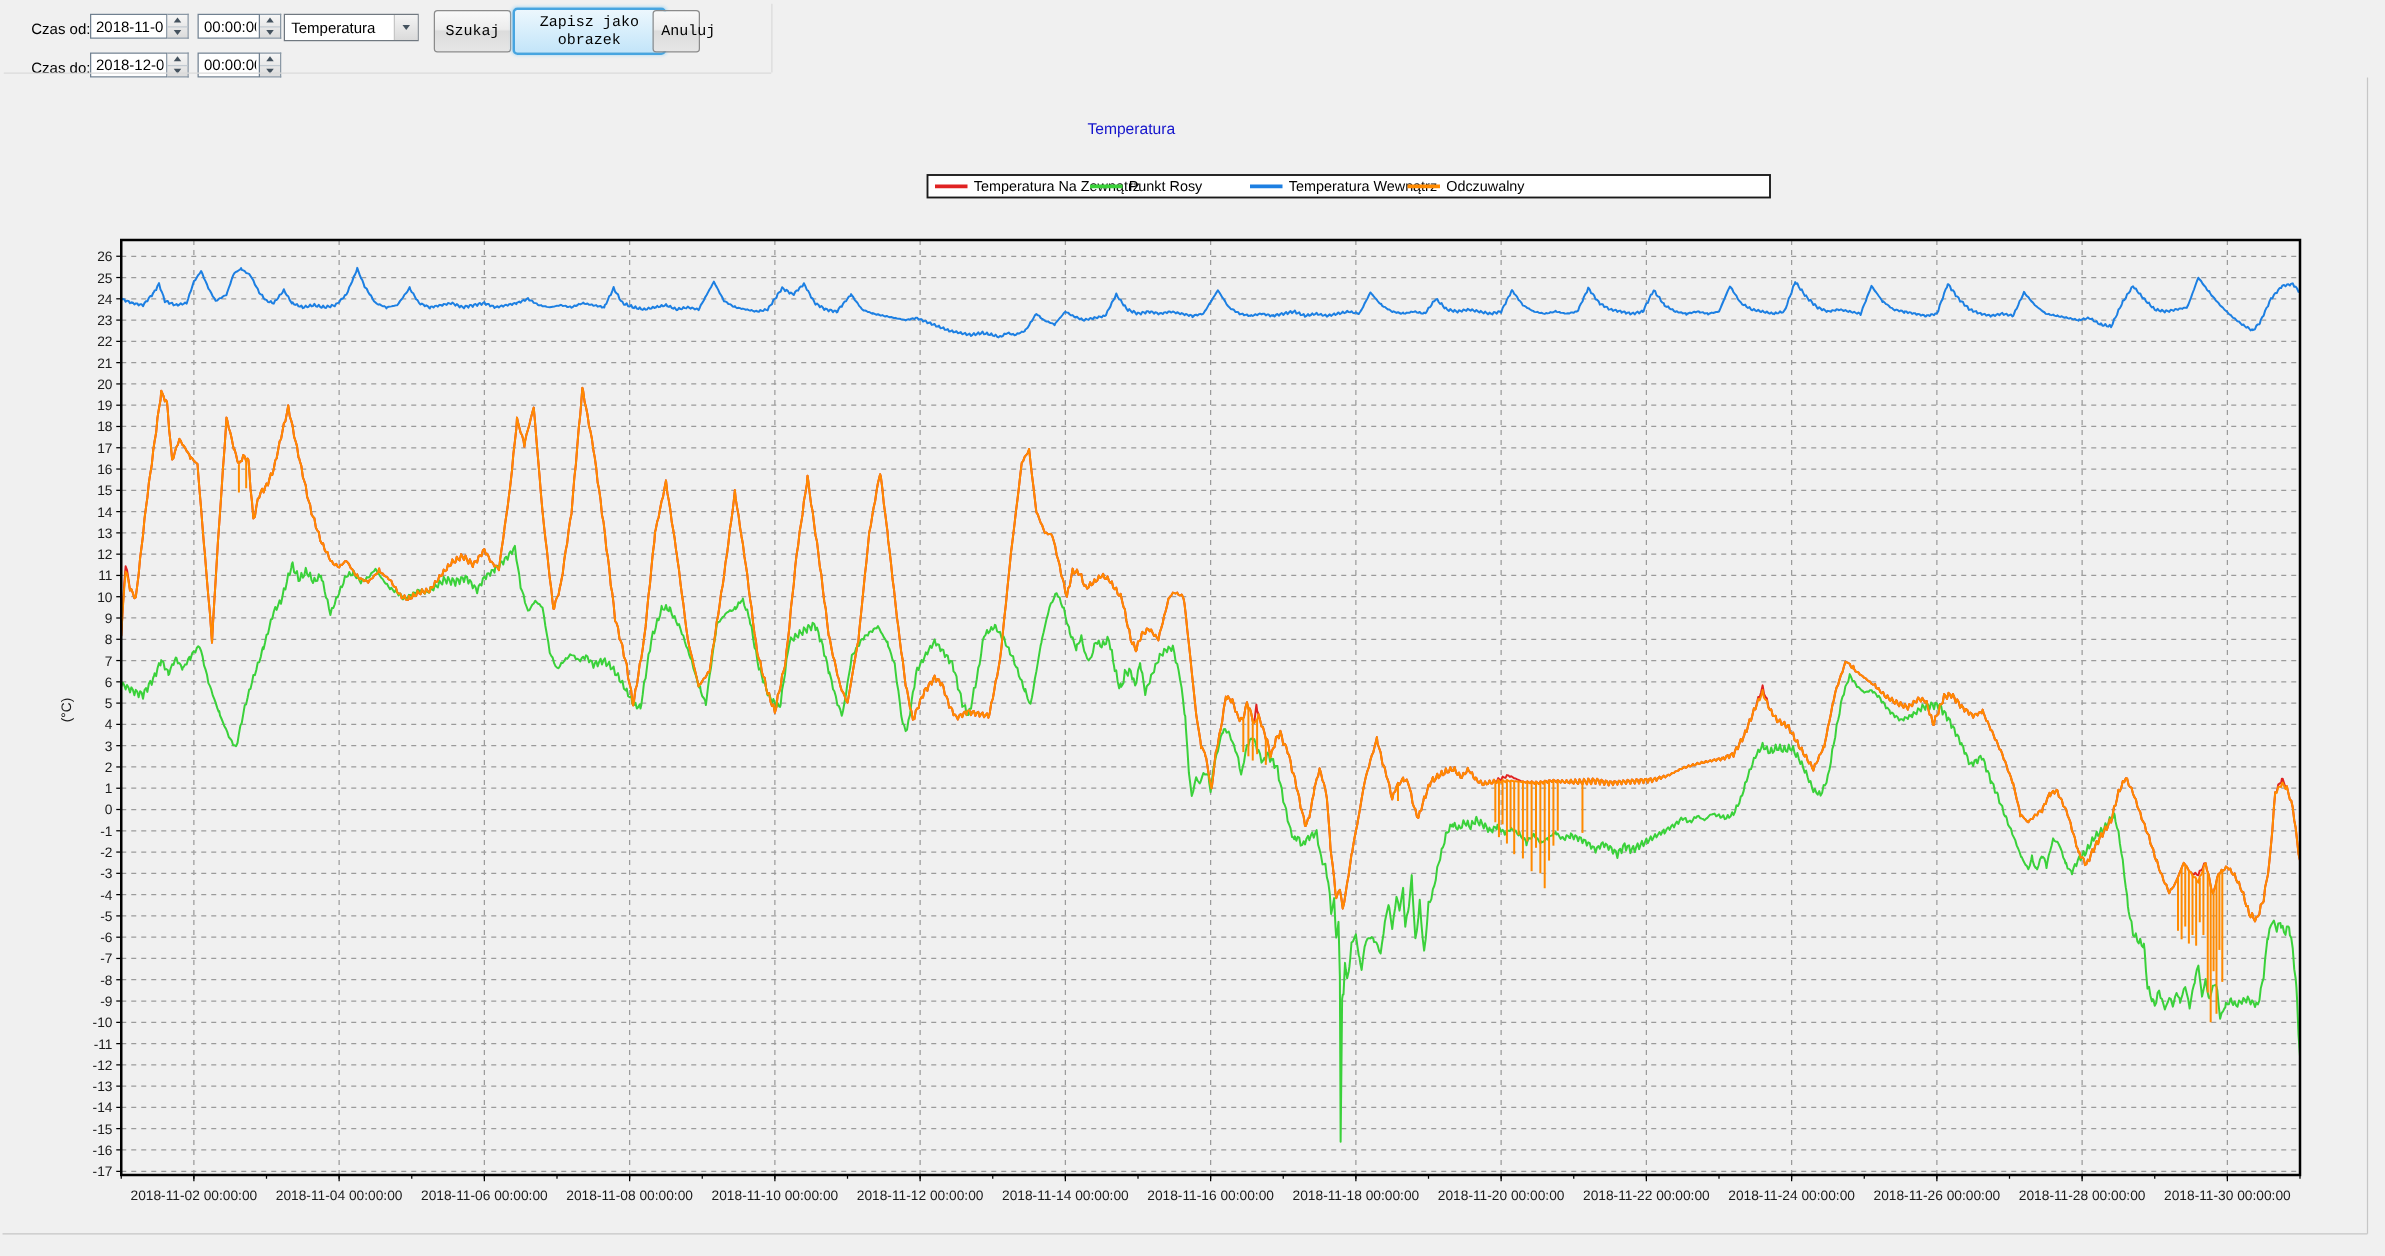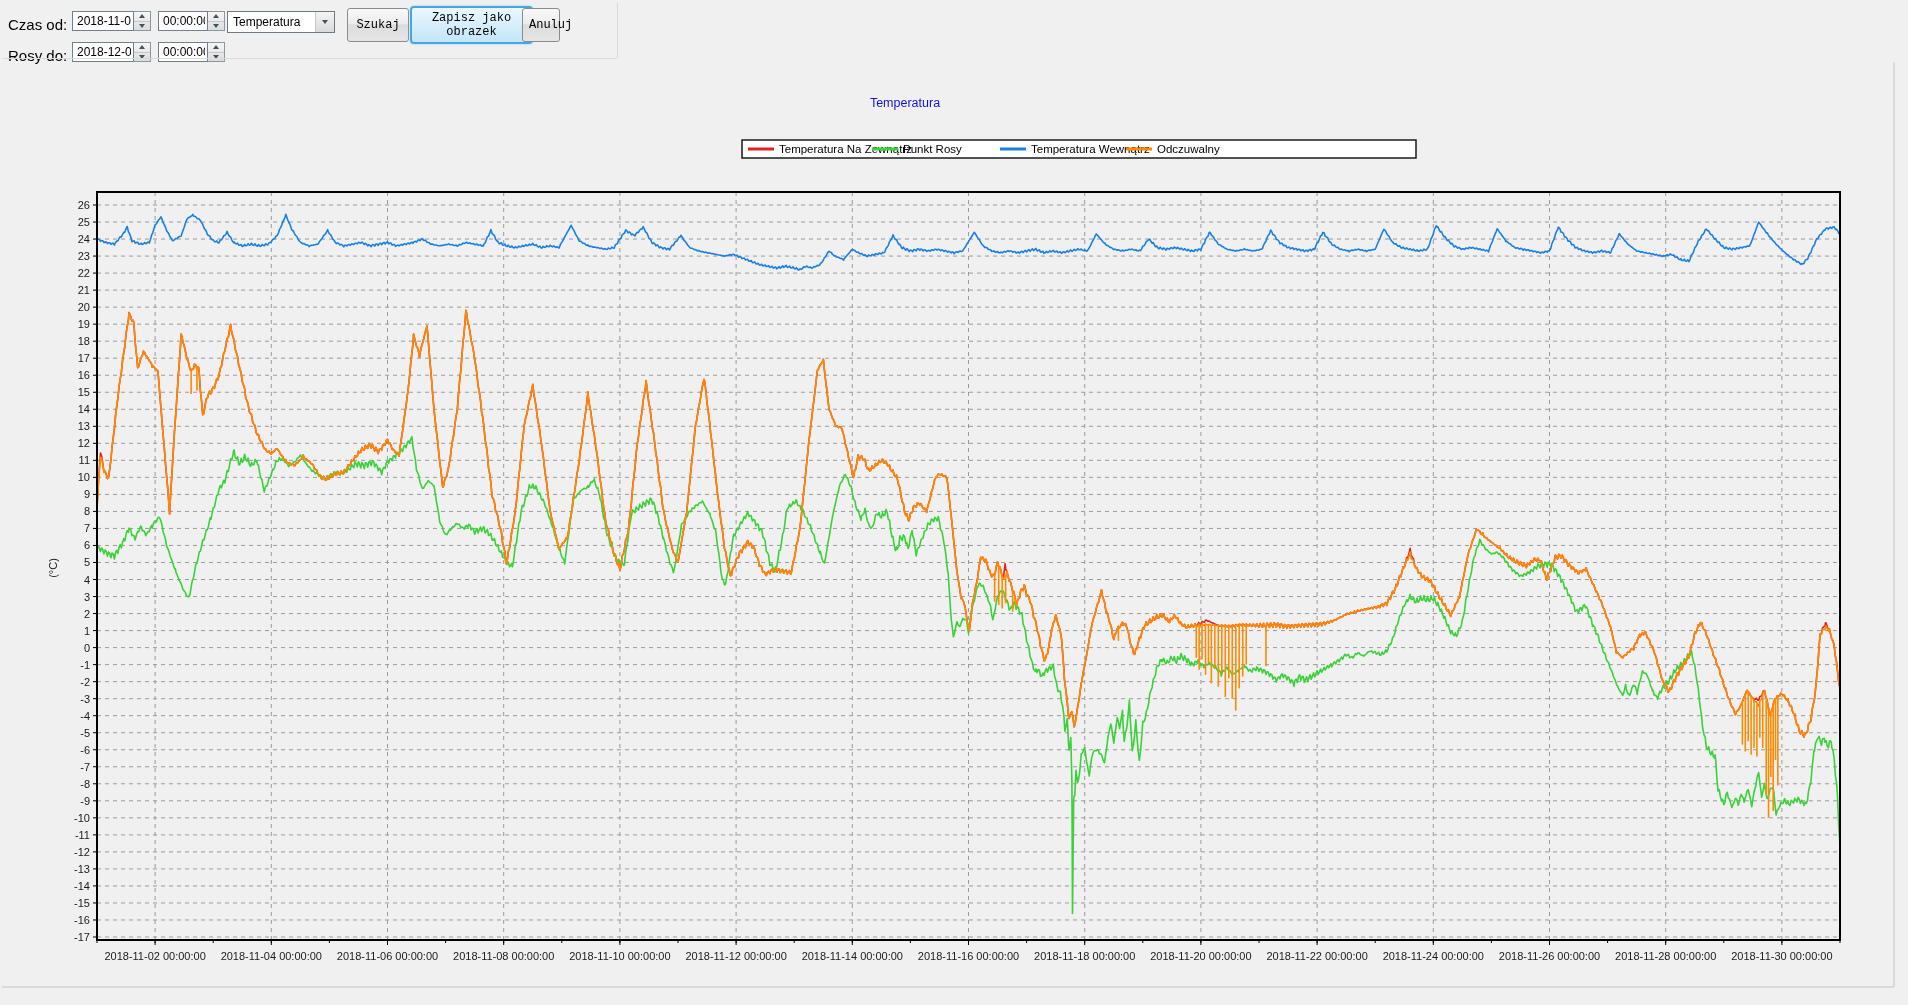--- a/index.html
+++ b/index.html
@@ -2,21 +2,21 @@
 <html><head>
 <meta charset="utf-8">
 <style>
   html,body{margin:0;padding:0;}
   body{
     width:1908px;height:1005px;position:relative;overflow:hidden;
     background:#f0f0f0;
     font-family:"Liberation Sans",sans-serif;
     -webkit-font-smoothing:antialiased;
   }
-  .lbl{position:absolute;font-size:15px;color:#000;}
+  .lbl{position:absolute;font-size:12px;color:#000;margin-left:17px;}
   .field{position:absolute;display:flex;height:22px;}
   .field input{
     width:62px;height:20px;border:1px solid #708090;background:#fff;
     font-family:"Liberation Sans",sans-serif;font-size:12px;color:#000;
     padding:0 2px 0 4px;outline:none;box-sizing:border-box;
   }
   .field input.time{width:50px;}
   .spin{width:17px;height:20px;display:flex;flex-direction:column;border:1px solid #8a98a5;border-left:none;background:linear-gradient(#f6f6f6,#dcdcdc);box-sizing:border-box;}
   .spin-btn{flex:1;display:flex;align-items:center;justify-content:center;cursor:default;}
   .spin-btn + .spin-btn{border-top:1px solid #c2cad1;}
@@ -323,21 +323,21 @@
         <text x="903" y="153" font-size="11.5" fill="#000">Punkt Rosy</text>
         <line x1="1000" y1="149" x2="1026" y2="149" stroke="#1c7fe2" stroke-width="3"></line>
         <text x="1031" y="153" font-size="11.5" fill="#000">Temperatura Wewnątrz</text>
         <line x1="1126" y1="149" x2="1152" y2="149" stroke="#ff8a00" stroke-width="3"></line>
         <text x="1157" y="153" font-size="11.5" fill="#000">Odczuwalny</text>
       </g>
     </svg></div>
 
 <div id="toolbar">
   <div class="lbl" style="left:8px;top:16px">Czas od:</div>
-  <div class="lbl" style="left:8px;top:47px">Rosy do:</div>
+  <div class="lbl" style="left:8px;top:47px">Czas do:</div>
 
   <div class="field" style="left:72px;top:11px">
     <input type="text" value="2018-11-01" style="">
     <div class="spin">
       <div class="spin-btn">
           <span class="tri-up"></span>
         </div>
       <div class="spin-btn">
           <span class="tri-down"></span>
         </div>

